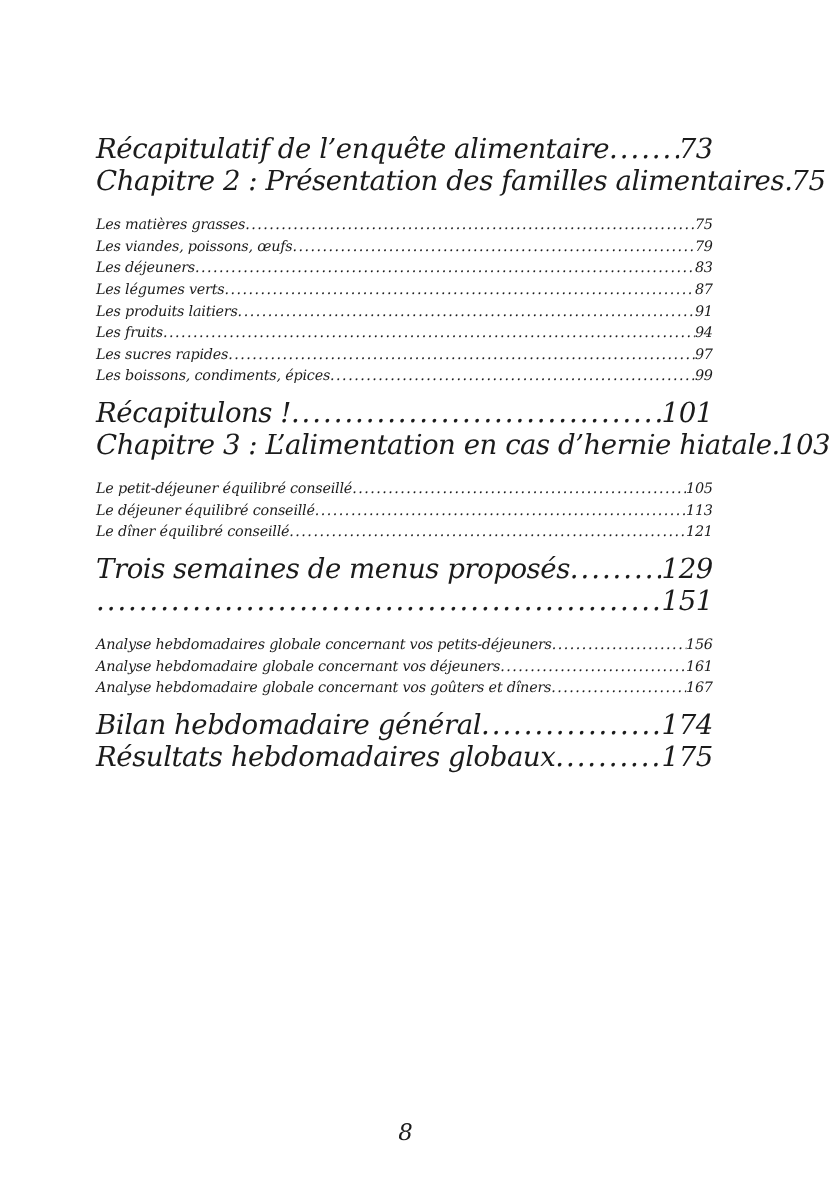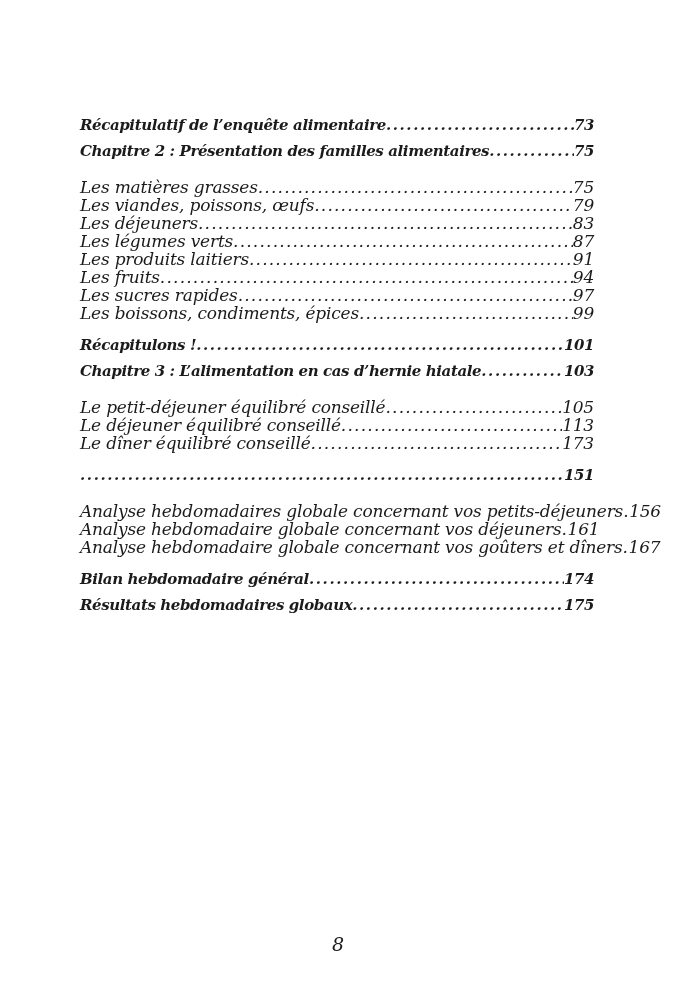--- a/index.html
+++ b/index.html
@@ -27,31 +27,31 @@
   .section:first-child { margin-top: 112px; }
   .section.with-items + .section { margin-top: 10px; }
 
   .row {
     display: flex;
     align-items: baseline;
     white-space: nowrap;
   }
 
   .row.heading {
-    font-size: 15px;
-    font-weight: bold;
+    font-size: 23px;
+    font-weight: normal;
     font-style: italic;
     line-height: 26px;
     letter-spacing: -0.4px;
   }
 
   .items { margin-top: 14px; }
 
   .row.sub {
-    font-size: 17px;
+    font-size: 12px;
     font-style: italic;
     line-height: 18px;
     letter-spacing: -0.2px;
   }
 
   .label { flex: 0 0 auto; }
 
   .dots {
     flex: 1 1 auto;
     overflow: hidden;
@@ -157,22 +157,29 @@
             <span class="pagenum">105</span>
           </div>
           <div class="row sub">
             <span class="label">Le déjeuner équilibré conseillé</span>
             <span class="dots"></span>
             <span class="pagenum">113</span>
           </div>
           <div class="row sub">
             <span class="label">Le dîner équilibré conseillé</span>
             <span class="dots"></span>
-            <span class="pagenum">173</span>
-          </div>
+            <span class="pagenum">121</span>
+          </div>
+        </div>
+      </div>
+      <div class="section">
+        <div class="row heading">
+          <span class="label">Trois semaines de menus proposés</span>
+          <span class="dots"></span>
+          <span class="pagenum">129</span>
         </div>
       </div>
       <div class="section with-items">
         <div class="row heading">
           <span class="dots"></span>
           <span class="pagenum">151</span>
         </div>
         <div class="items">
           <div class="row sub">
             <span class="label">Analyse hebdomadaires globale concernant vos petits-déjeuners</span>

